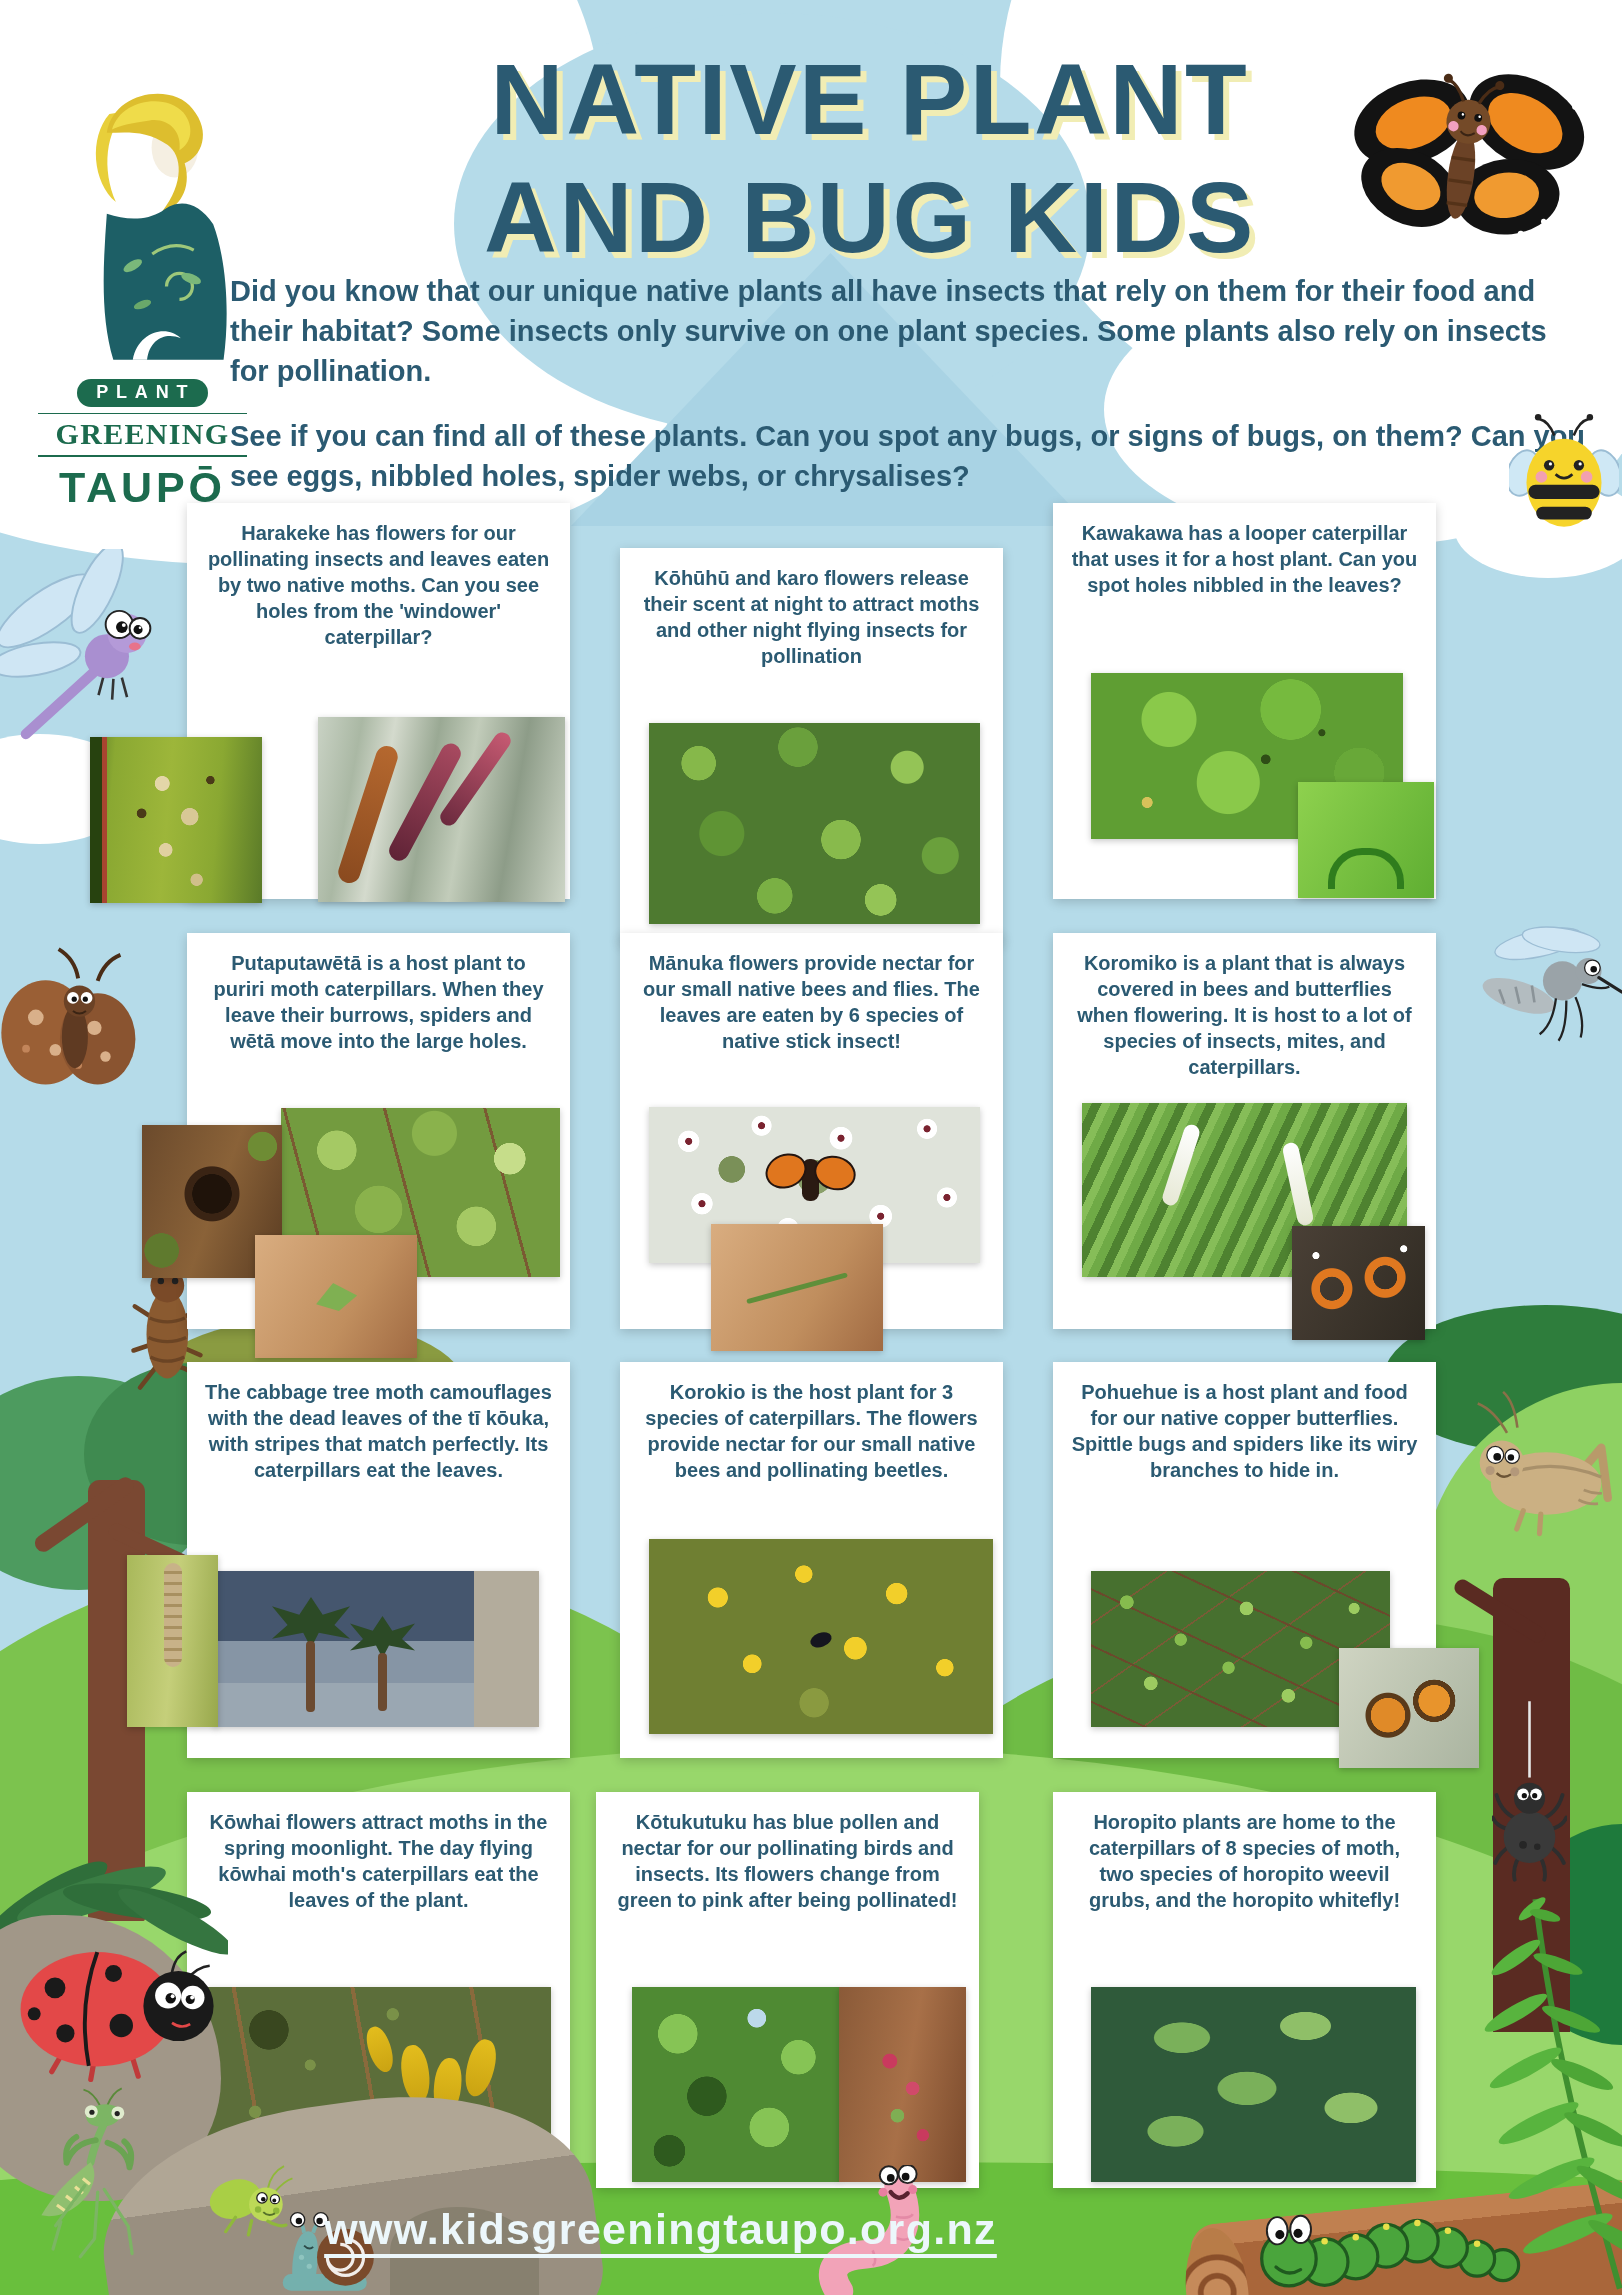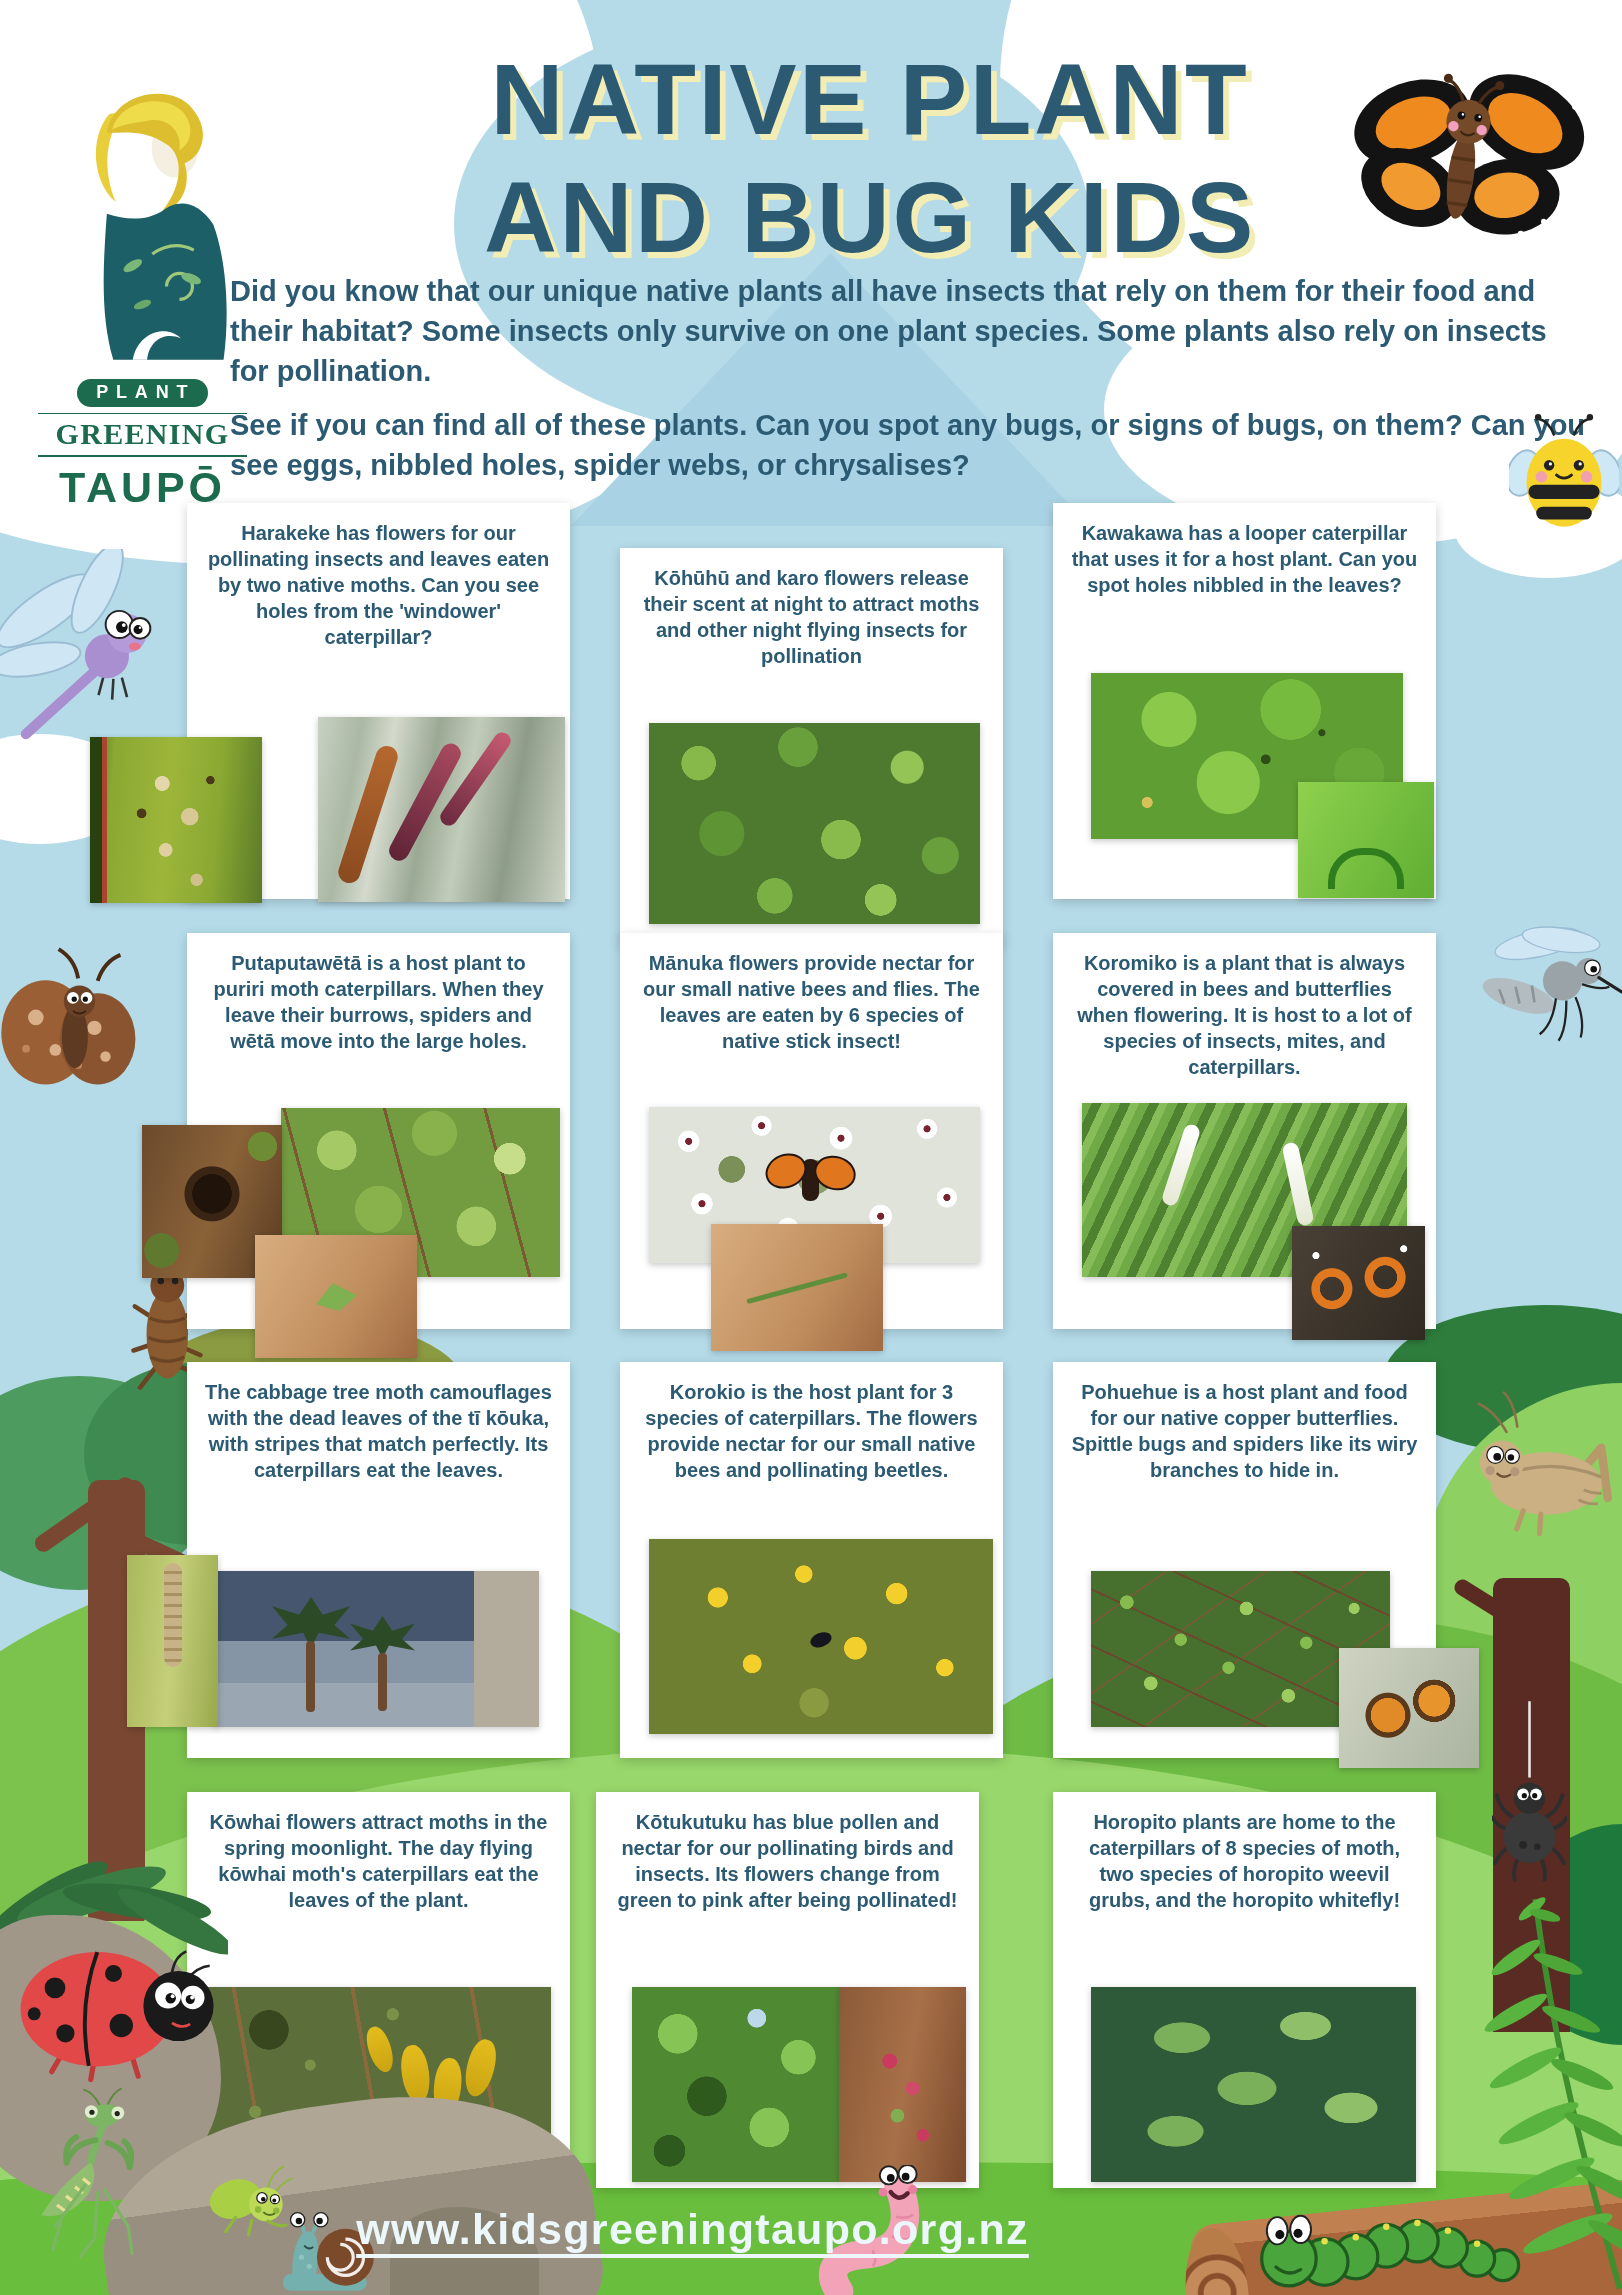--- a/index.html
+++ b/index.html
@@ -17,21 +17,21 @@
   .logo-greening{display:block;font-family:"Liberation Serif",serif;font-size:30px;font-weight:bold;
              color:#1c6b4e;letter-spacing:1.3px;margin:5.2px 9px 0 9px;padding:3.9px 0;
              border-top:1.9px solid #1c6b4e;border-bottom:2.6px solid #1c6b4e;}
   .logo-taupo{display:block;font-size:43px;font-weight:800;color:#1c6b4e;letter-spacing:3.9px;margin-top:5.2px;}
   .title{position:absolute;left:260px;top:40px;width:1220px;text-align:center;z-index:6;
          font-weight:800;font-size:101px;line-height:1.17;color:#2b5a72;letter-spacing:2.6px;
          text-shadow:5.8px 5.8px 0 #f1edb4;}
   .intro{position:absolute;left:230px;top:271px;width:1363px;z-index:6;
          font-size:29px;font-weight:bold;color:#2b5a72;line-height:1.38;}
   .intro p{margin:0;}
-  .intro p + p{margin-top:14px;}
+  .intro p + p{margin-top:25px;}
 
   
   .card{position:absolute;width:383px;height:396px;background:#ffffff;z-index:20;
         box-shadow:0 3.2px 10.4px rgba(0,0,0,0.18);}
   .card-text{margin:0;padding:17px 17px 0 17px;font-size:20px;font-weight:bold;color:#2b5a72;
         text-align:center;line-height:1.3;}
   .photo{position:absolute;box-shadow:0 1.9px 6.5px rgba(0,0,0,0.22);overflow:hidden;}
   .fx{position:absolute;}
 
   .ph-harakeke-main{background:linear-gradient(100deg,#c9d2c4 0%,#aab8a4 16%,#d4dacd 28%,#9aa994 44%,
@@ -172,21 +172,21 @@
       radial-gradient(28.6px 15.6px at 28% 26%,#7ab05a 0 96%,rgba(0,0,0,0) 100%),
       radial-gradient(26px 14.3px at 66% 20%,#8fbf68 0 96%,rgba(0,0,0,0) 100%),
       radial-gradient(30px 17px at 48% 52%,#7ab05a 0 96%,rgba(0,0,0,0) 100%),
       radial-gradient(27px 15.6px at 80% 62%,#8fbf68 0 96%,rgba(0,0,0,0) 100%),
       radial-gradient(28.6px 15.6px at 26% 74%,#7ab05a 0 96%,rgba(0,0,0,0) 100%),
       radial-gradient(circle at 30% 24%,#a63b3b 0 3.9px,rgba(0,0,0,0) 4.5px),
       radial-gradient(circle at 50% 50%,#a63b3b 0 4.5px,rgba(0,0,0,0) 5.2px),
       radial-gradient(circle at 78% 62%,#a63b3b 0 3.9px,rgba(0,0,0,0) 4.5px),
       radial-gradient(circle at 66% 22%,#c05a6a 0 3.2px,rgba(0,0,0,0) 3.9px);}
 
-  .footer{position:absolute;left:0;top:2205px;width:1321px;text-align:center;z-index:40;padding-left:32px;}
+  .footer{position:absolute;left:0;top:2205px;width:1321px;text-align:center;z-index:40;}
   .footer span{font-size:43px;font-weight:bold;color:#ecf7fb;letter-spacing:1.3px;
       text-decoration:underline;text-decoration-thickness:3.9px;text-underline-offset:10.4px;}
   .rock{position:absolute;}
 </style>
 </head>
 <body>
 
 <div id="poster">
 
   <div class="cloud" style="left:-273px;top:-247px;width:876px;height:747px;z-index:1;"></div>

